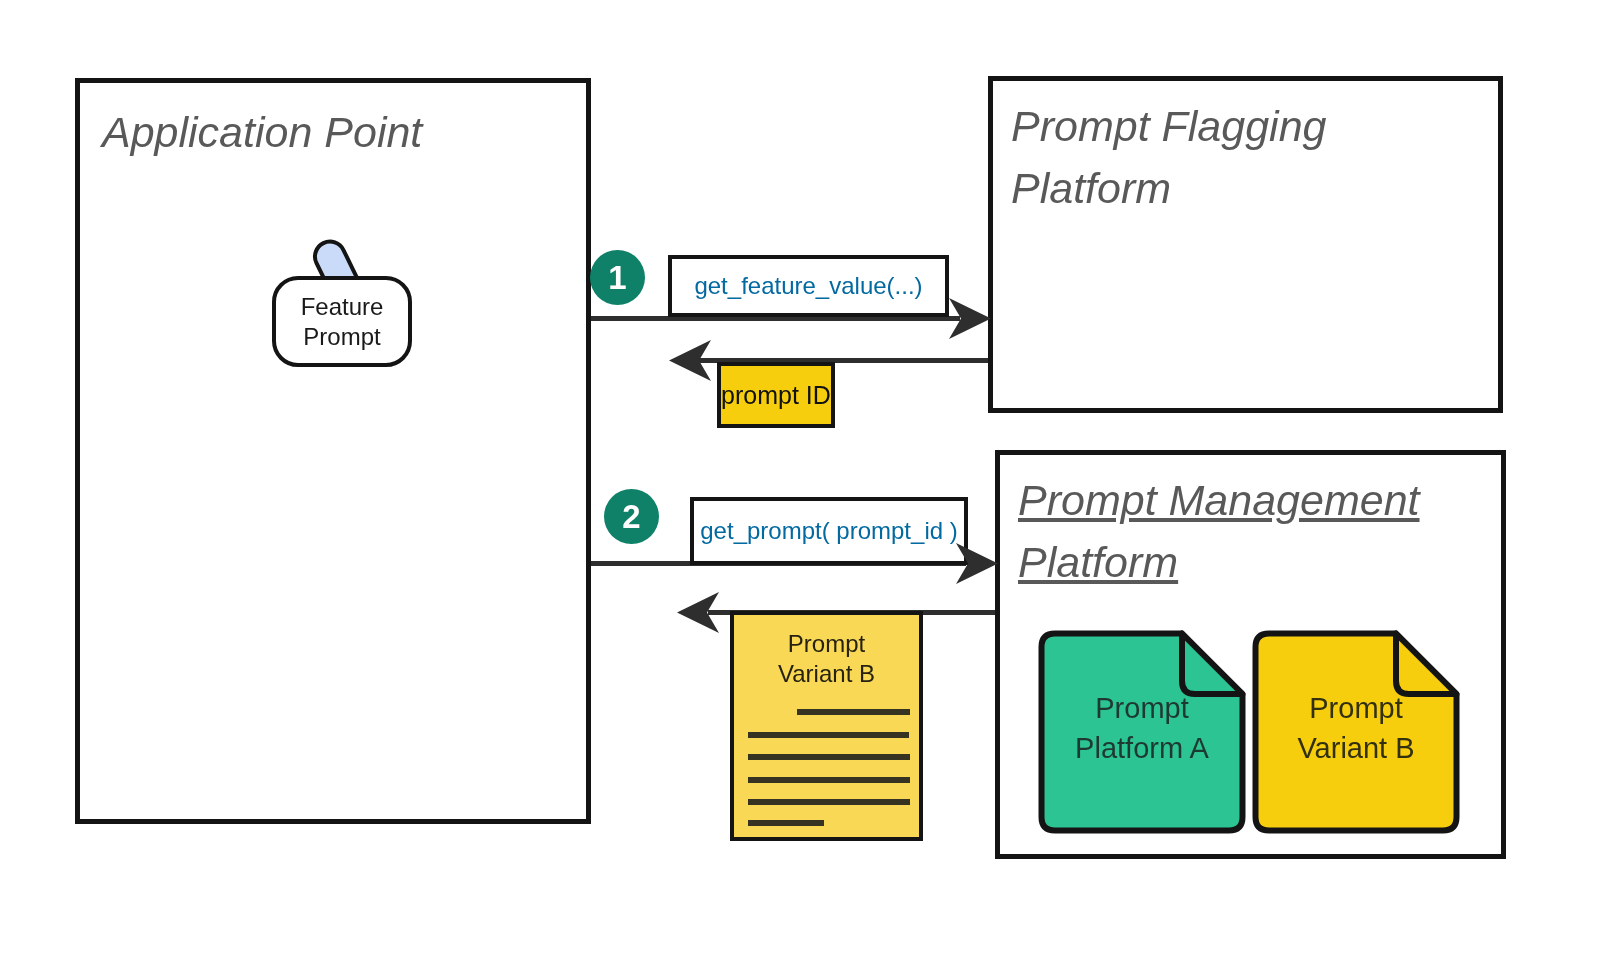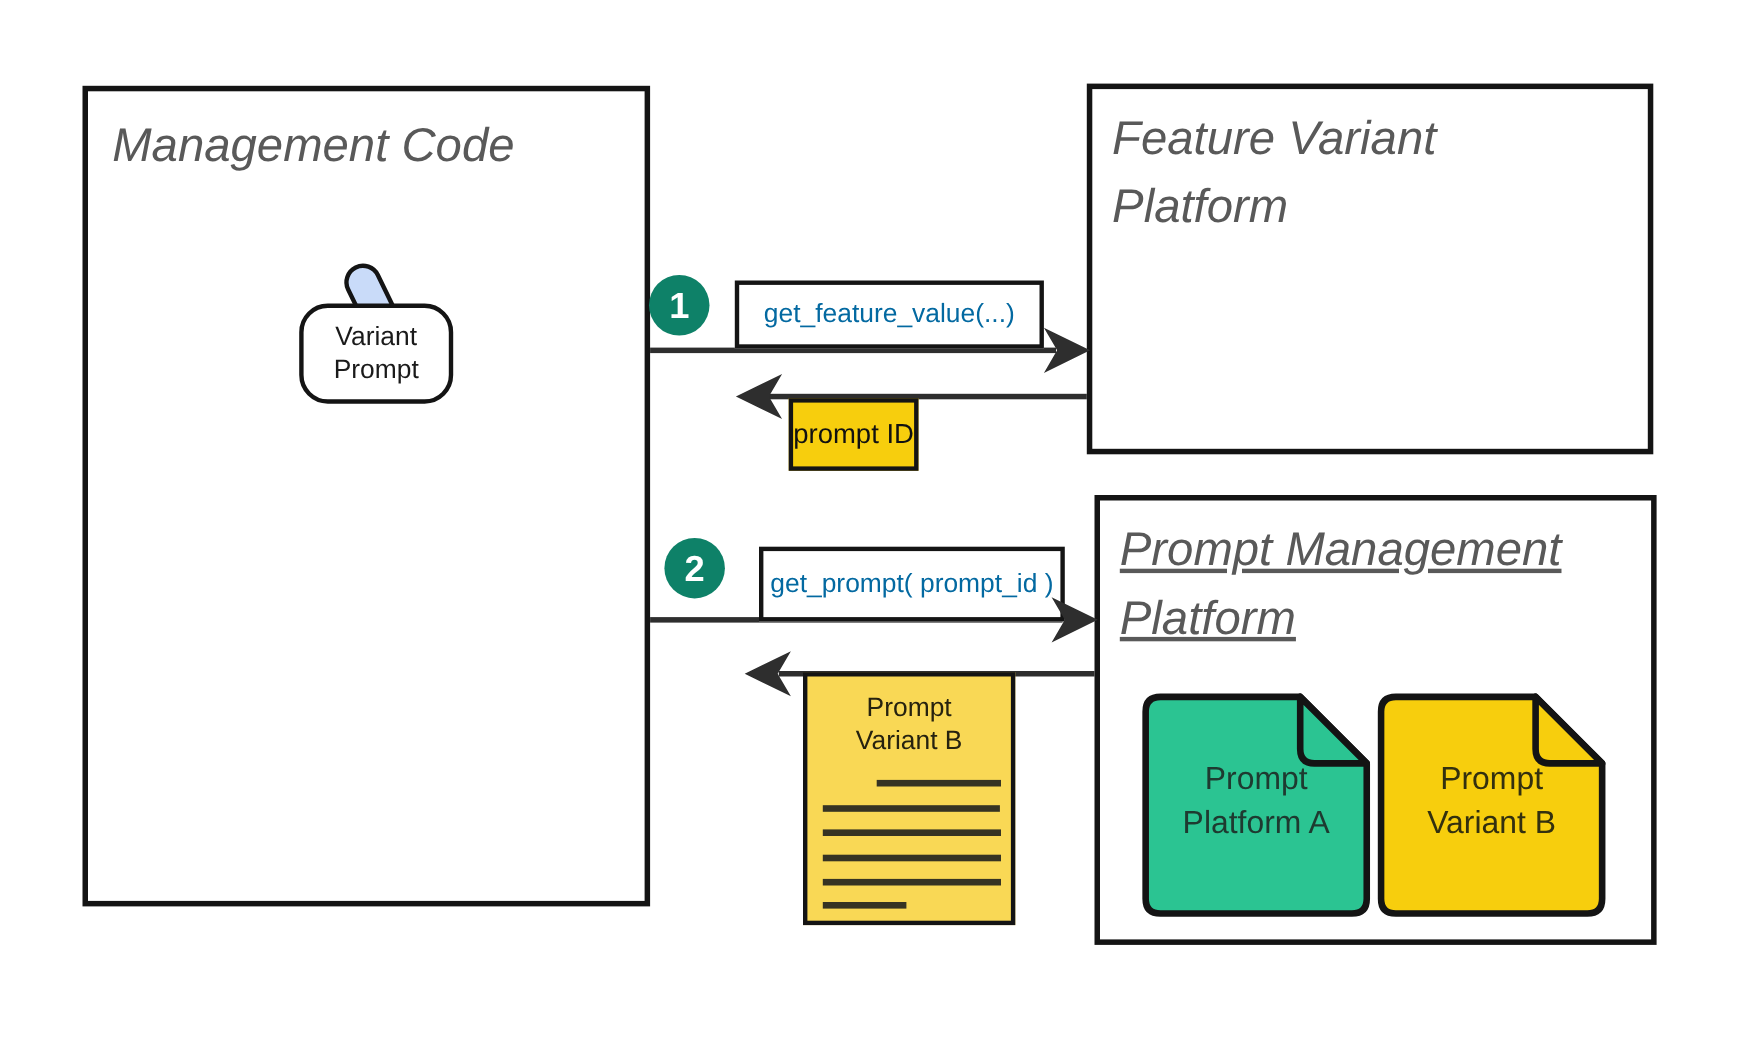--- a/index.html
+++ b/index.html
@@ -117,41 +117,41 @@
     </svg>
   <svg class="arrowhead" id="arrow-call-2" width="44" height="45" viewBox="0 0 44 45">
       <polygon points="1,2 43,22.5 1,43 13,22.5" fill="#2e2e2e"></polygon>
     </svg>
   <svg class="arrowhead" id="arrow-return-2" width="44" height="45" viewBox="0 0 44 45">
       <polygon points="43,2 1,22.5 43,43 31,22.5" fill="#2e2e2e"></polygon>
     </svg>
 
   <div class="big-box" id="app-code-box">
     <div class="box-title" id="app-code-title">
-      <span>Management Code</span>
+      <span>Application Point</span>
     </div>
   </div>
 
   <div class="big-box" id="ffp-box">
     <div class="box-title" id="ffp-title">
-      <span>Feature Variant</span>
+      <span>Prompt Flagging</span>
       <span>Platform</span>
     </div>
   </div>
 
   <div class="big-box" id="pmp-box">
     <div class="box-title" id="pmp-title">
       <span>Prompt Management</span>
       <span>Platform</span>
     </div>
   </div>
 
   <div id="lever"></div>
   <div id="decision-point">
-    <span>Variant</span>
+    <span>Feature</span>
     <span>Prompt</span>
   </div>
 
   <div class="badge" id="badge-1">
     <span>1</span>
   </div>
   <div class="badge" id="badge-2">
     <span>2</span>
   </div>
 

